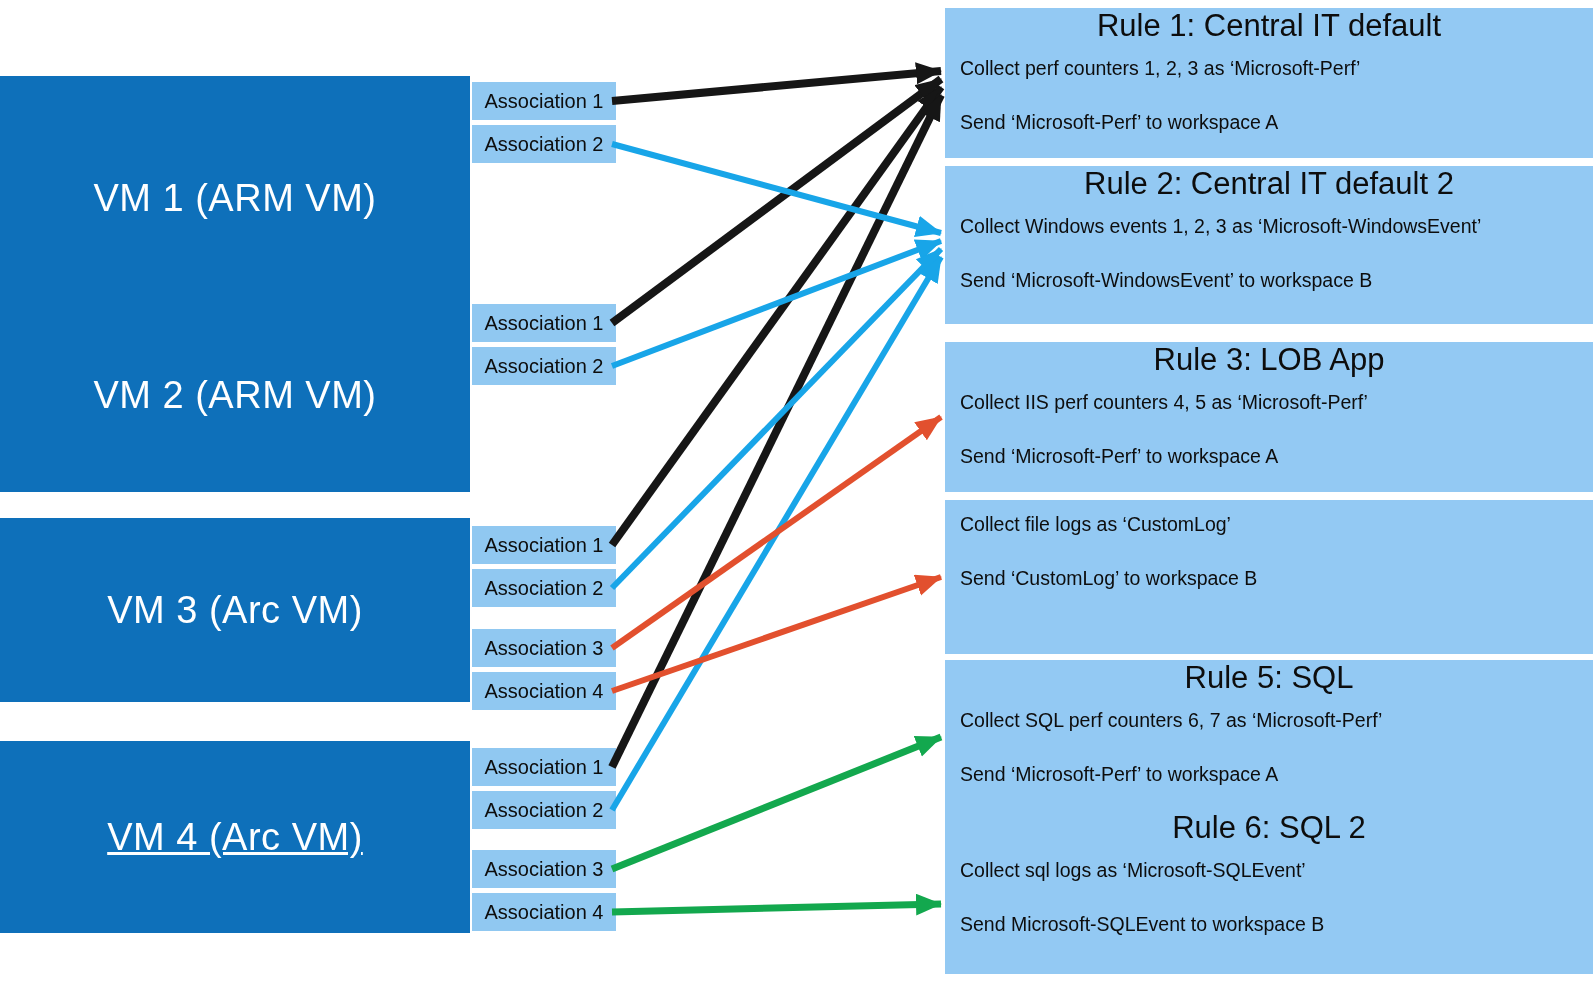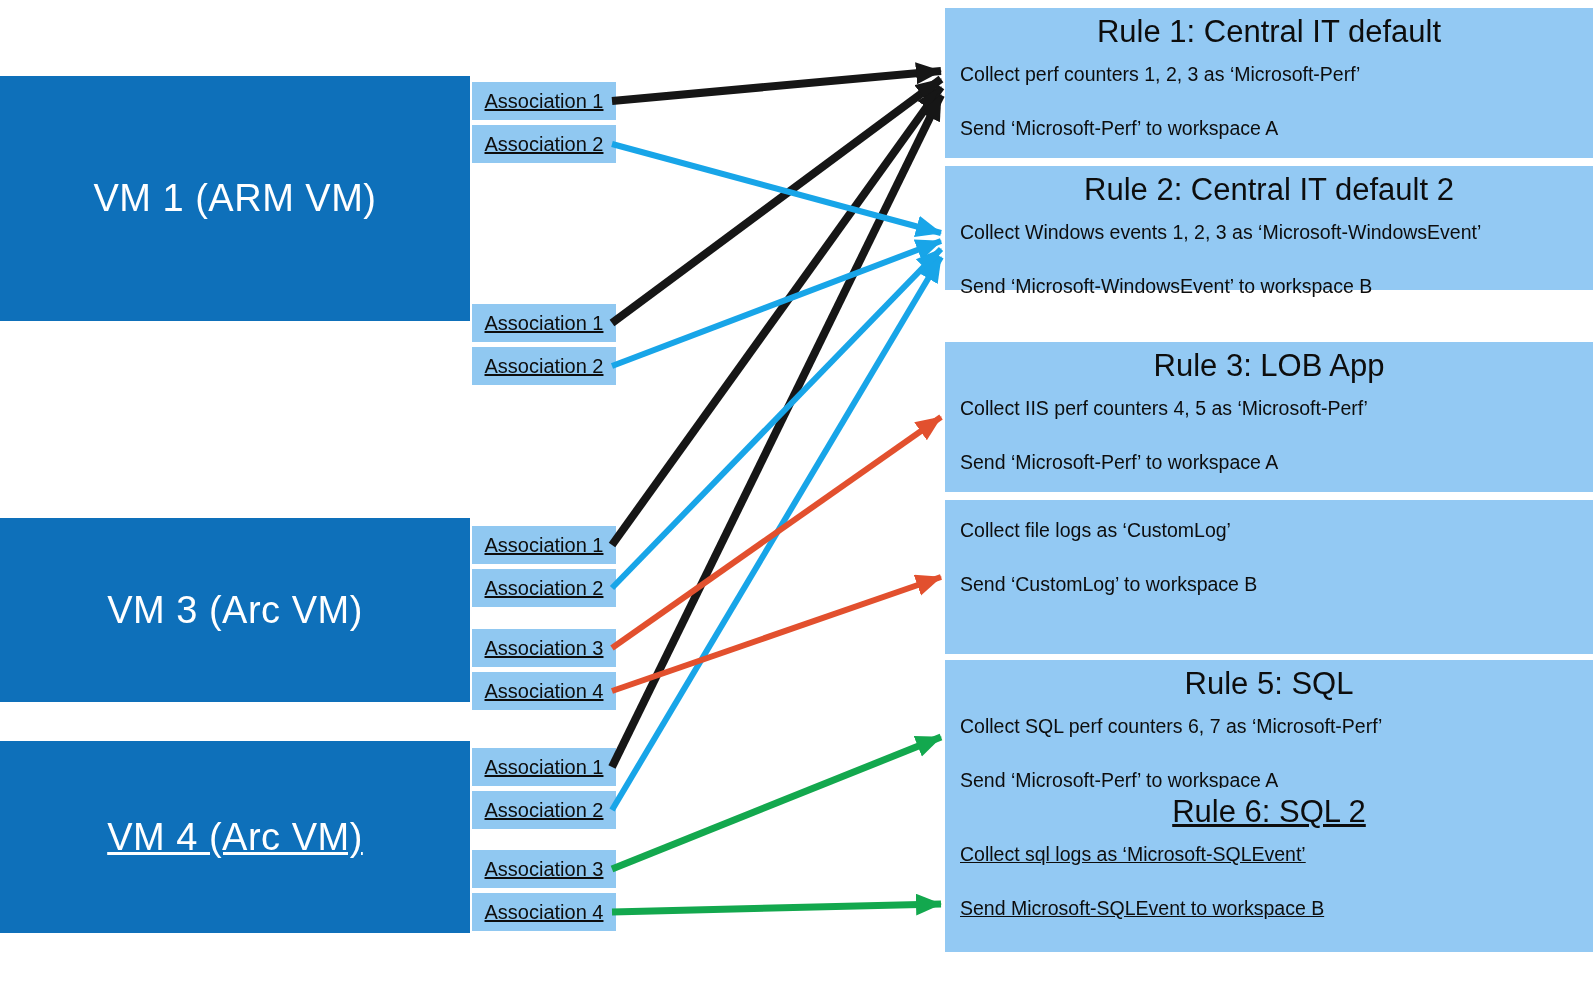--- a/index.html
+++ b/index.html
@@ -27,29 +27,27 @@
     position: absolute;
     left: 472px;
     width: 144px;
     height: 38px;
     background: #90c8f1;
     color: #0d0d0d;
     display: flex;
     align-items: center;
     justify-content: center;
     font-size: 20px;
-    text-decoration: underline;
   }
   .rule-box {
     position: absolute;
     left: 945px;
     width: 648px;
     background: #93c9f3;
     color: #0d0d0d;
-    padding-top: 6px;
     box-sizing: border-box;
   }
   .rule-title {
     text-align: center;
     font-size: 31px;
     line-height: 36px;
   }
   .rule-line {
     font-size: 19.5px;
     line-height: 24px;
@@ -64,20 +62,23 @@
     pointer-events: none;
   }
 </style>
 </head>
 <body>
 
 <div id="canvas">
 
   <div class="vm-box" style="top:76px;height:245px;">
     <span>VM 1 (ARM VM)</span>
+  </div>
+  <div class="vm-box" style="top:299px;height:193px;">
+    <span>VM 2 (ARM VM)</span>
   </div>
   <div class="vm-box" style="top:518px;height:184px;">
     <span>VM 3 (Arc VM)</span>
   </div>
   <div class="vm-box" style="top:741px;height:192px;text-decoration:underline;">
     <span>VM 4 (Arc VM)</span>
   </div>
 
   <div class="assoc-box" style="top:82px;">Association 1</div>
   <div class="assoc-box" style="top:125px;">Association 2</div>
@@ -94,21 +95,21 @@
   <div class="assoc-box" style="top:791px;">Association 2</div>
   <div class="assoc-box" style="top:850px;">Association 3</div>
   <div class="assoc-box" style="top:893px;">Association 4</div>
 
   <div class="rule-box" style="top:8px;height:150px;">
     <div class="rule-title">Rule 1: Central IT default</div>
     <div class="rule-line rule-collect">Collect perf counters 1, 2, 3 as ‘Microsoft-Perf’</div>
     <div class="rule-line rule-send">Send ‘Microsoft-Perf’ to workspace A</div>
   </div>
 
-  <div class="rule-box" style="top:166px;height:124px;">
+  <div class="rule-box" style="top:166px;height:158px;">
     <div class="rule-title">Rule 2: Central IT default 2</div>
     <div class="rule-line rule-collect">Collect Windows events 1, 2, 3 as ‘Microsoft-WindowsEvent’</div>
     <div class="rule-line rule-send">Send ‘Microsoft-WindowsEvent’ to workspace B</div>
   </div>
 
   <div class="rule-box" style="top:342px;height:150px;">
     <div class="rule-title">Rule 3: LOB App</div>
     <div class="rule-line rule-collect">Collect IIS perf counters 4, 5 as ‘Microsoft-Perf’</div>
     <div class="rule-line rule-send">Send ‘Microsoft-Perf’ to workspace A</div>
   </div>
@@ -117,21 +118,21 @@
     <div class="rule-line rule-collect">Collect file logs as ‘CustomLog’</div>
     <div class="rule-line rule-send">Send ‘CustomLog’ to workspace B</div>
   </div>
 
   <div class="rule-box" style="top:660px;height:154px;">
     <div class="rule-title">Rule 5: SQL</div>
     <div class="rule-line rule-collect">Collect SQL perf counters 6, 7 as ‘Microsoft-Perf’</div>
     <div class="rule-line rule-send">Send ‘Microsoft-Perf’ to workspace A</div>
   </div>
 
-  <div class="rule-box" style="top:788px;height:164px;text-decoration:underline;">
+  <div class="rule-box" style="top:810px;height:164px;">
     <div class="rule-title">Rule 6: SQL 2</div>
     <div class="rule-line rule-collect">Collect sql logs as ‘Microsoft-SQLEvent’</div>
     <div class="rule-line rule-send">Send Microsoft-SQLEvent to workspace B</div>
   </div>
 
   <svg id="arrows" viewBox="0 0 1595 986" width="1595" height="986" xmlns="http://www.w3.org/2000/svg">
       <defs>
         <marker id="ah-161616" markerUnits="userSpaceOnUse" markerWidth="28" markerHeight="24" refX="25" refY="11" orient="auto">
           <path d="M0,0 L26,11 L0,22 Z" fill="#161616"></path>
         </marker>

